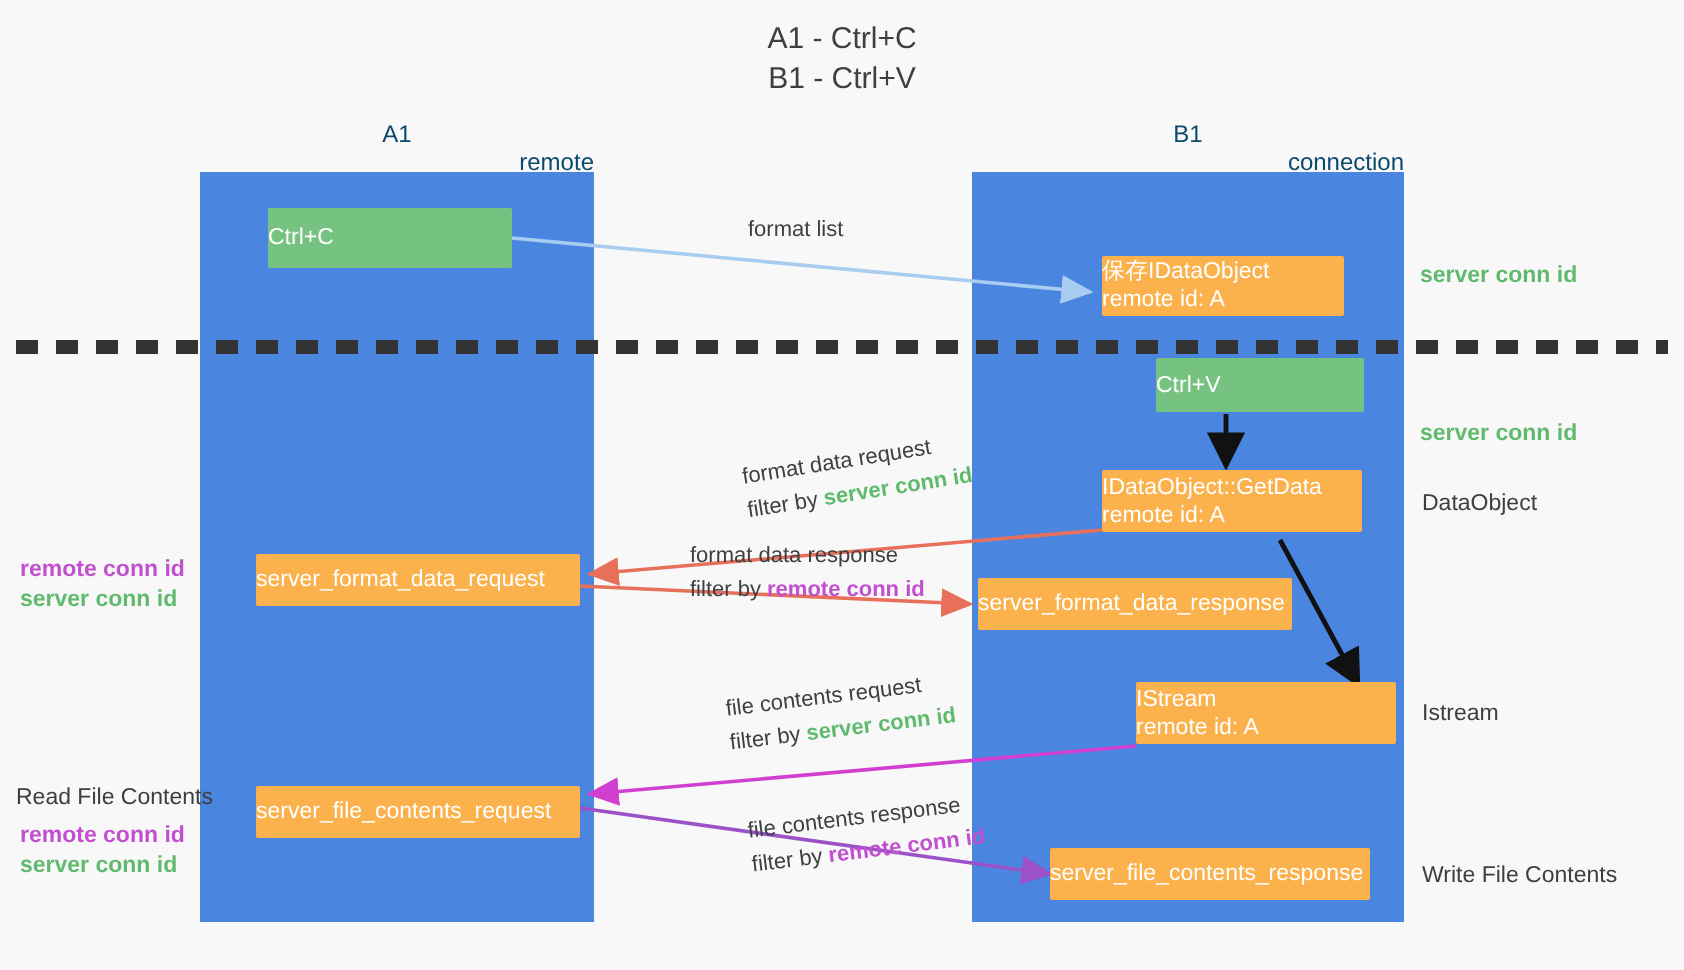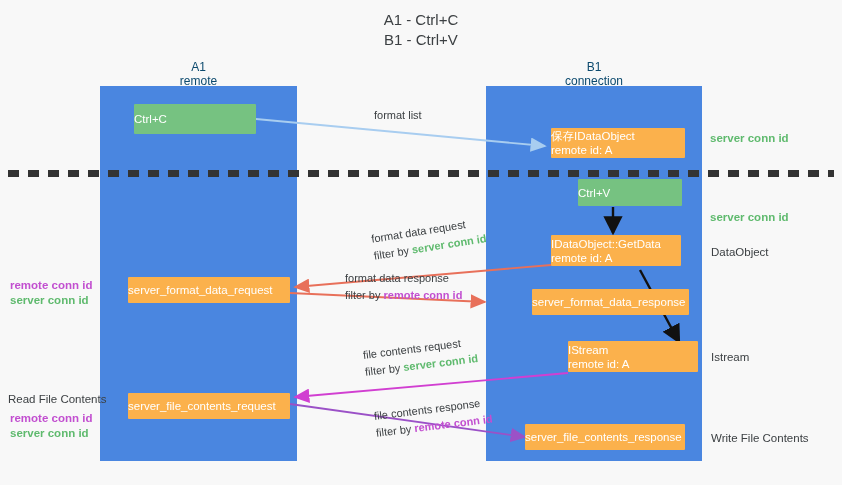--- a/index.html
+++ b/index.html
@@ -16,21 +16,21 @@
   
   .title{
     position:absolute;left:0;top:10px;width:842px;
     text-align:center;font-size:15px;line-height:20px;color:#3c4043;
   }
 
   
   .colhead{
     position:absolute;text-align:center;font-size:12px;line-height:14px;color:#0c4a6e;
   }
-  .colhead .l2{display:block;}
+  .colhead .l2{display:block;text-align:right;}
 
   
   .lane{position:absolute;background:#4a86e0;}
   #lane-a1{left:100px;top:86px;width:197px;height:375px;}
   #lane-b1{left:486px;top:86px;width:216px;height:375px;}
 
   
   .box{
     position:absolute;box-sizing:border-box;
     display:flex;flex-direction:column;align-items:flex-start;justify-content:center;
@@ -125,35 +125,35 @@
   </div>
 
   <div class="box orange" style="left:128px;top:277px;width:162px;height:26px;">
     <span class="ln">server_format_data_request</span>
   </div>
 
   <div class="box orange" style="left:128px;top:393px;width:162px;height:26px;">
     <span class="ln">server_file_contents_request</span>
   </div>
 
-  <div class="box orange" style="left:551px;top:128px;width:134px;height:30px;">
+  <div class="box orange" style="left:551px;top:128px;width:121px;height:30px;">
     <span class="ln">保存IDataObject</span>
     <span class="ln">remote id: A</span>
   </div>
 
   <div class="box green" style="left:554px;top:179px;width:104px;height:27px;margin-left:24px;">
     <span class="ln">Ctrl+V</span>
   </div>
 
   <div class="box orange" style="left:551px;top:235px;width:130px;height:31px;">
     <span class="ln">IDataObject::GetData</span>
     <span class="ln">remote id: A</span>
   </div>
 
-  <div class="box orange" style="left:489px;top:289px;width:157px;height:26px;margin-left:43px;">
+  <div class="box orange" style="left:489px;top:289px;width:157px;height:26px;">
     <span class="ln">server_format_data_response</span>
   </div>
 
   <div class="box orange" style="left:568px;top:341px;width:130px;height:31px;">
     <span class="ln">IStream</span>
     <span class="ln">remote id: A</span>
   </div>
 
   <div class="box orange" style="left:525px;top:424px;width:160px;height:26px;">
     <span class="ln">server_file_contents_response</span>

